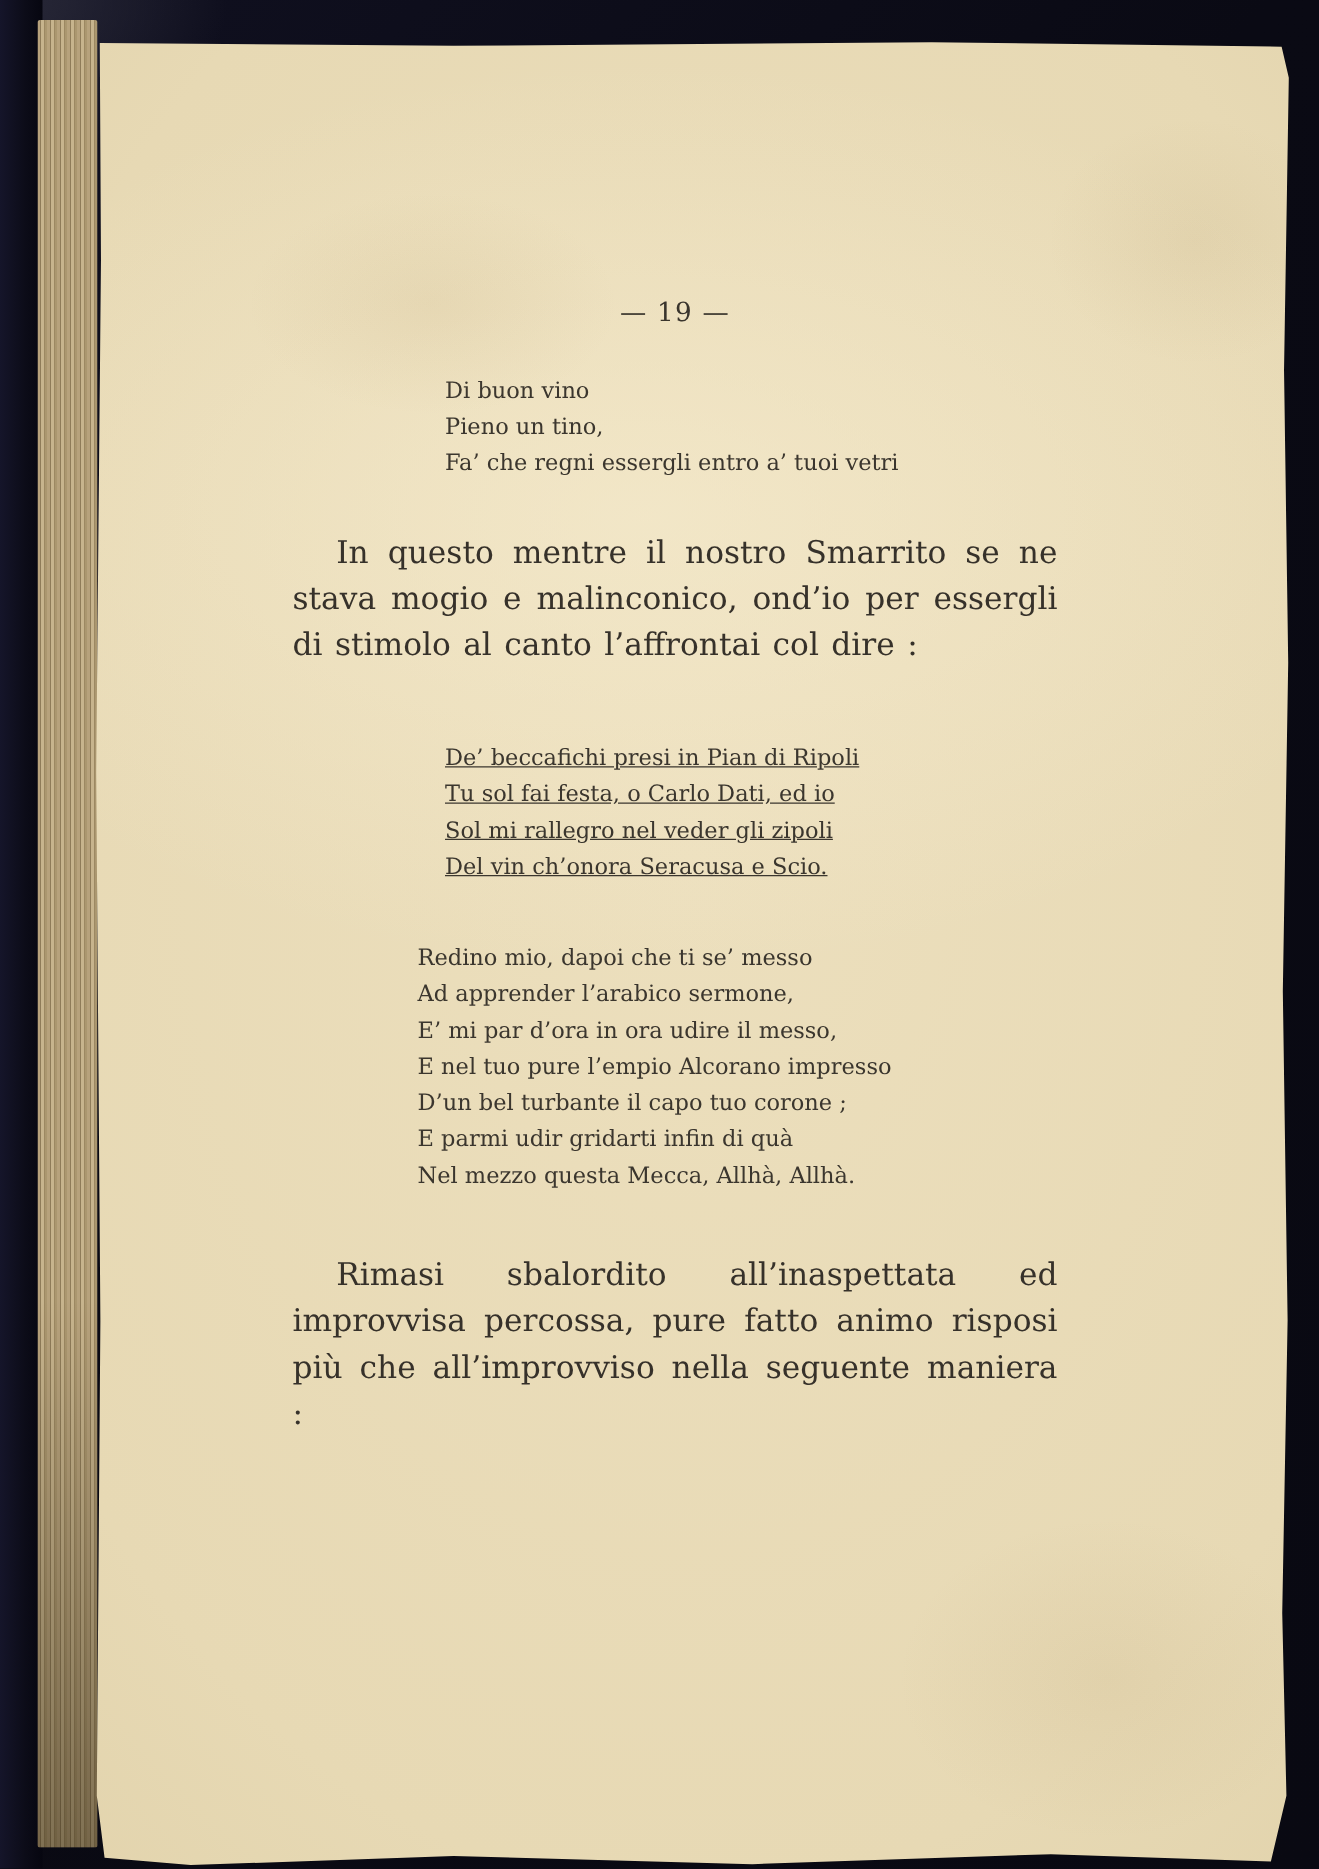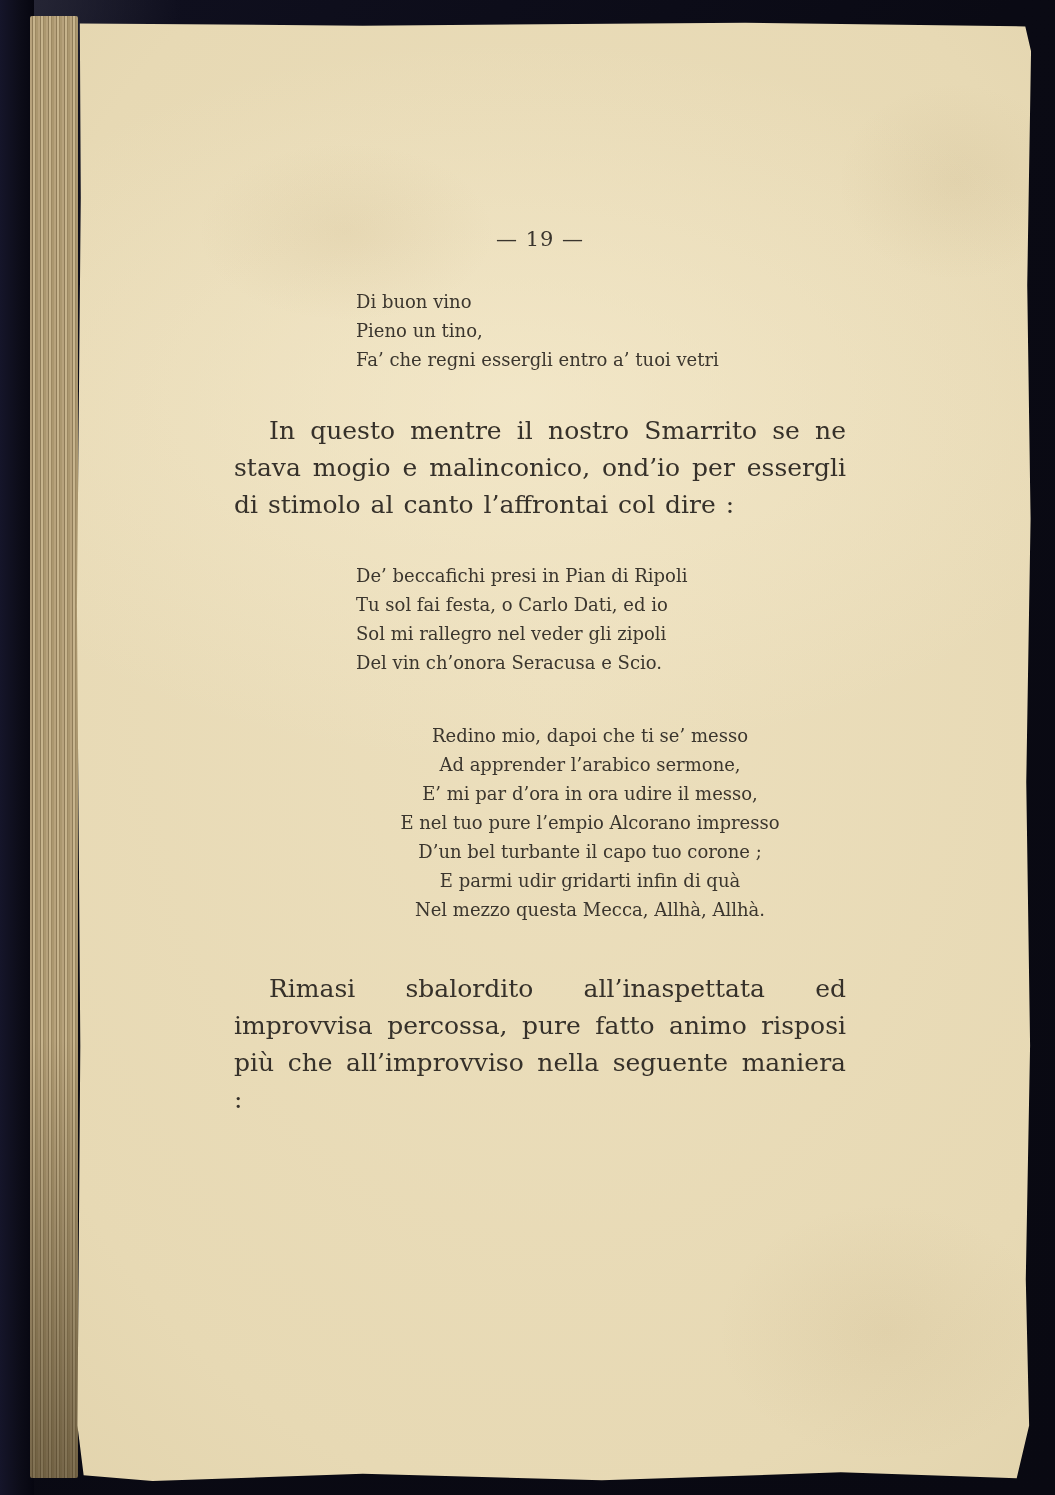--- a/index.html
+++ b/index.html
@@ -34,21 +34,21 @@
         #b7a27c 0px, #b7a27c 2px,
         #8f7c59 2px, #8f7c59 3px,
         #c7b48d 3px, #c7b48d 5px,
         #9c8862 5px, #9c8862 6px,
         #ab976f 6px, #ab976f 8px);
     border-radius: 2px;
   }
   
   .page {
     position: absolute;
-    left: 76px; top: 22px;
+    left: 76px; top: 33px;
     width: 956px; height: 1462px;
     background:
       radial-gradient(ellipse 900px 520px at 46% 26%, rgba(248,238,210,0.55) 0%, rgba(248,238,210,0) 70%),
       radial-gradient(ellipse 1100px 1500px at 50% 45%, #ecdfbd 0%, #e7d9b4 55%, #dfd0a8 82%, #d2c097 100%);
     clip-path: polygon(
       0.4% 0.1%, 30% 0.25%, 70% 0.05%, 99.3% 0.3%,
       99.9% 2%, 99.5% 18%, 99.85% 34%, 99.4% 52%,
       99.8% 70%, 99.35% 86%, 99.7% 96%,
       98.4% 99.6%, 80% 99.2%, 55% 99.75%, 30% 99.3%, 8% 99.8%,
       0.8% 99.4%, 0.15% 96%, 0.45% 70%, 0.1% 40%, 0.5% 12%
@@ -63,22 +63,22 @@
     letter-spacing: 1px;
     color: #3a352d;
     margin: 0 0 36px 0;
   }
   .verse {
     margin: 0 0 38px 122px;
     font-size: 18px;
     line-height: 29px;
     color: #3b362e;
   }
-  .verse.ottava { margin-left: 100px; margin-top: 42px; margin-bottom: 46px; text-align: center; }
-  .verse.second { margin-top: 38px; margin-bottom: 44px; }
+  .verse.ottava { margin-left: 100px; margin-top: 42px; margin-bottom: 46px; }
+  .verse.second { margin-top: 58px; margin-bottom: 44px; text-decoration: underline; }
   .verse-line { white-space: nowrap; }
   .prose {
     margin: 0;
     width: 612px;
     font-size: 25px;
     line-height: 37px;
     text-align: justify;
     text-indent: 35px;
     color: #36312a;
     word-spacing: 2px;

